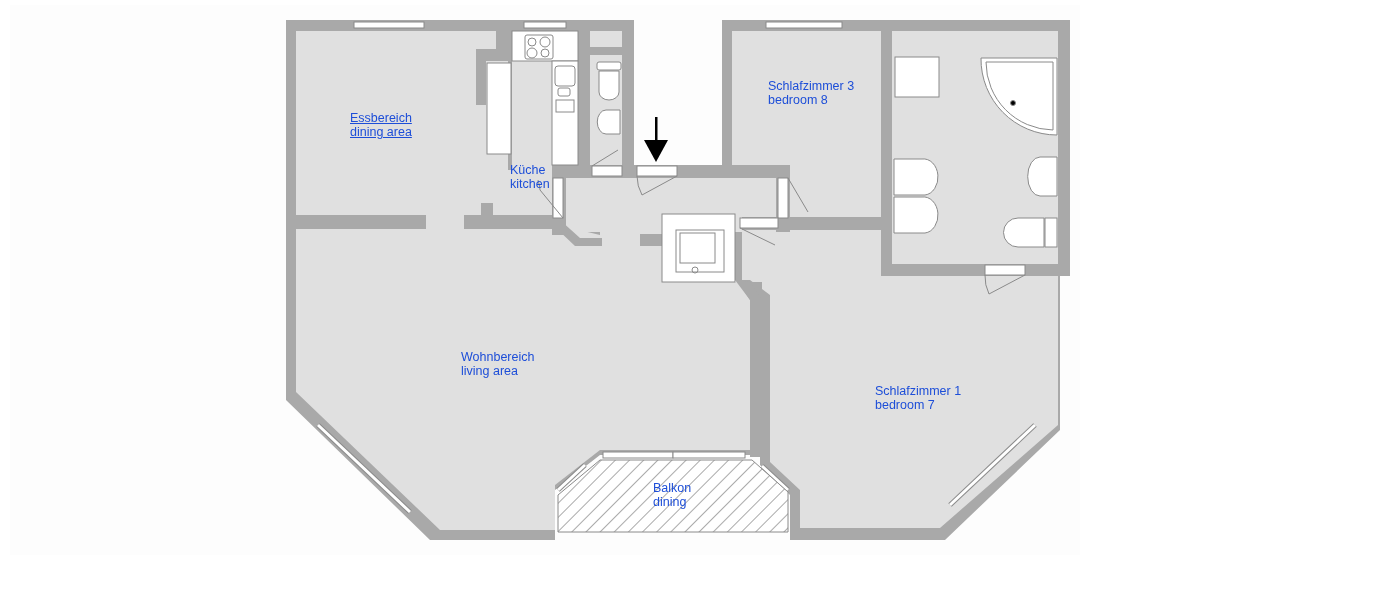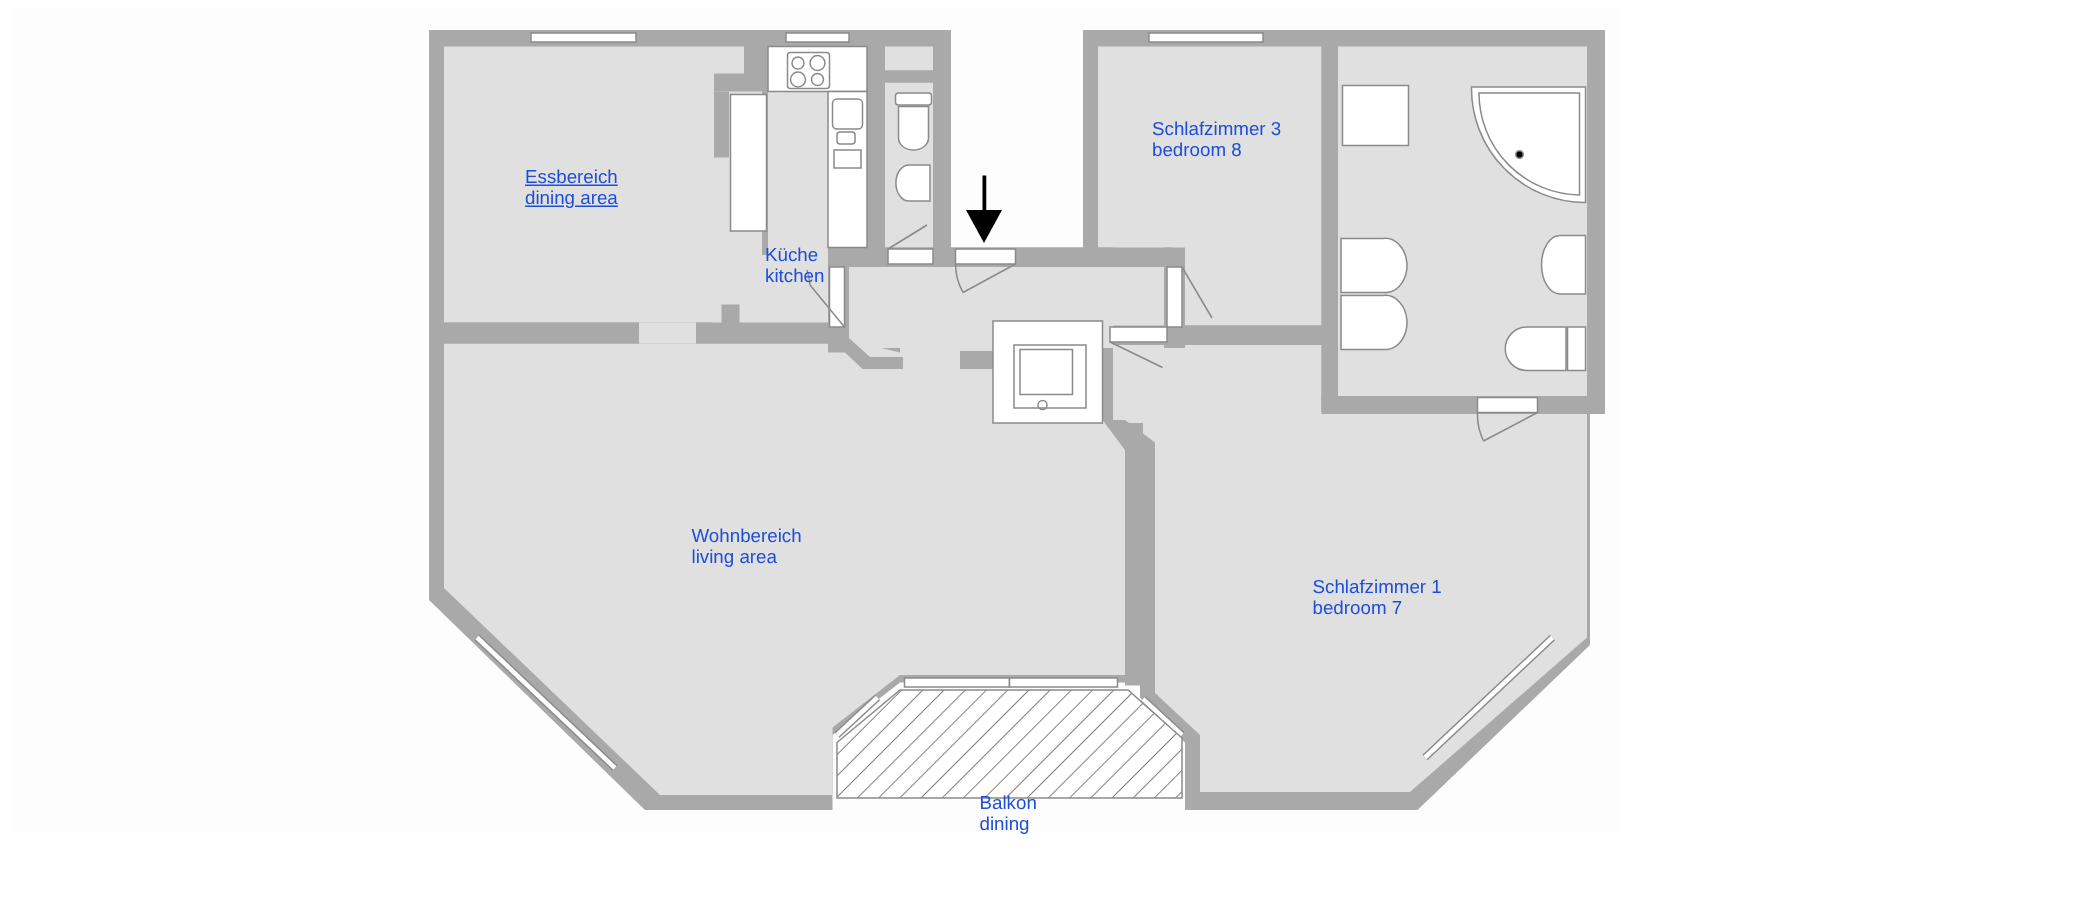--- a/index.html
+++ b/index.html
@@ -164,16 +164,16 @@
   <span>bedroom 8</span>
 </div>
 <div class="label" style="left:461px;top:350px;">
   <span>Wohnbereich</span>
   <span>living area</span>
 </div>
 <div class="label" style="left:841px;top:384px;margin-left:34px;">
   <span>Schlafzimmer 1</span>
   <span>bedroom 7</span>
 </div>
-<div class="label" style="left:653px;top:481px;margin-top:47px;">
+<div class="label" style="left:653px;top:481px;">
   <span>Balkon</span>
   <span>dining</span>
 </div>
 
 </body></html>

